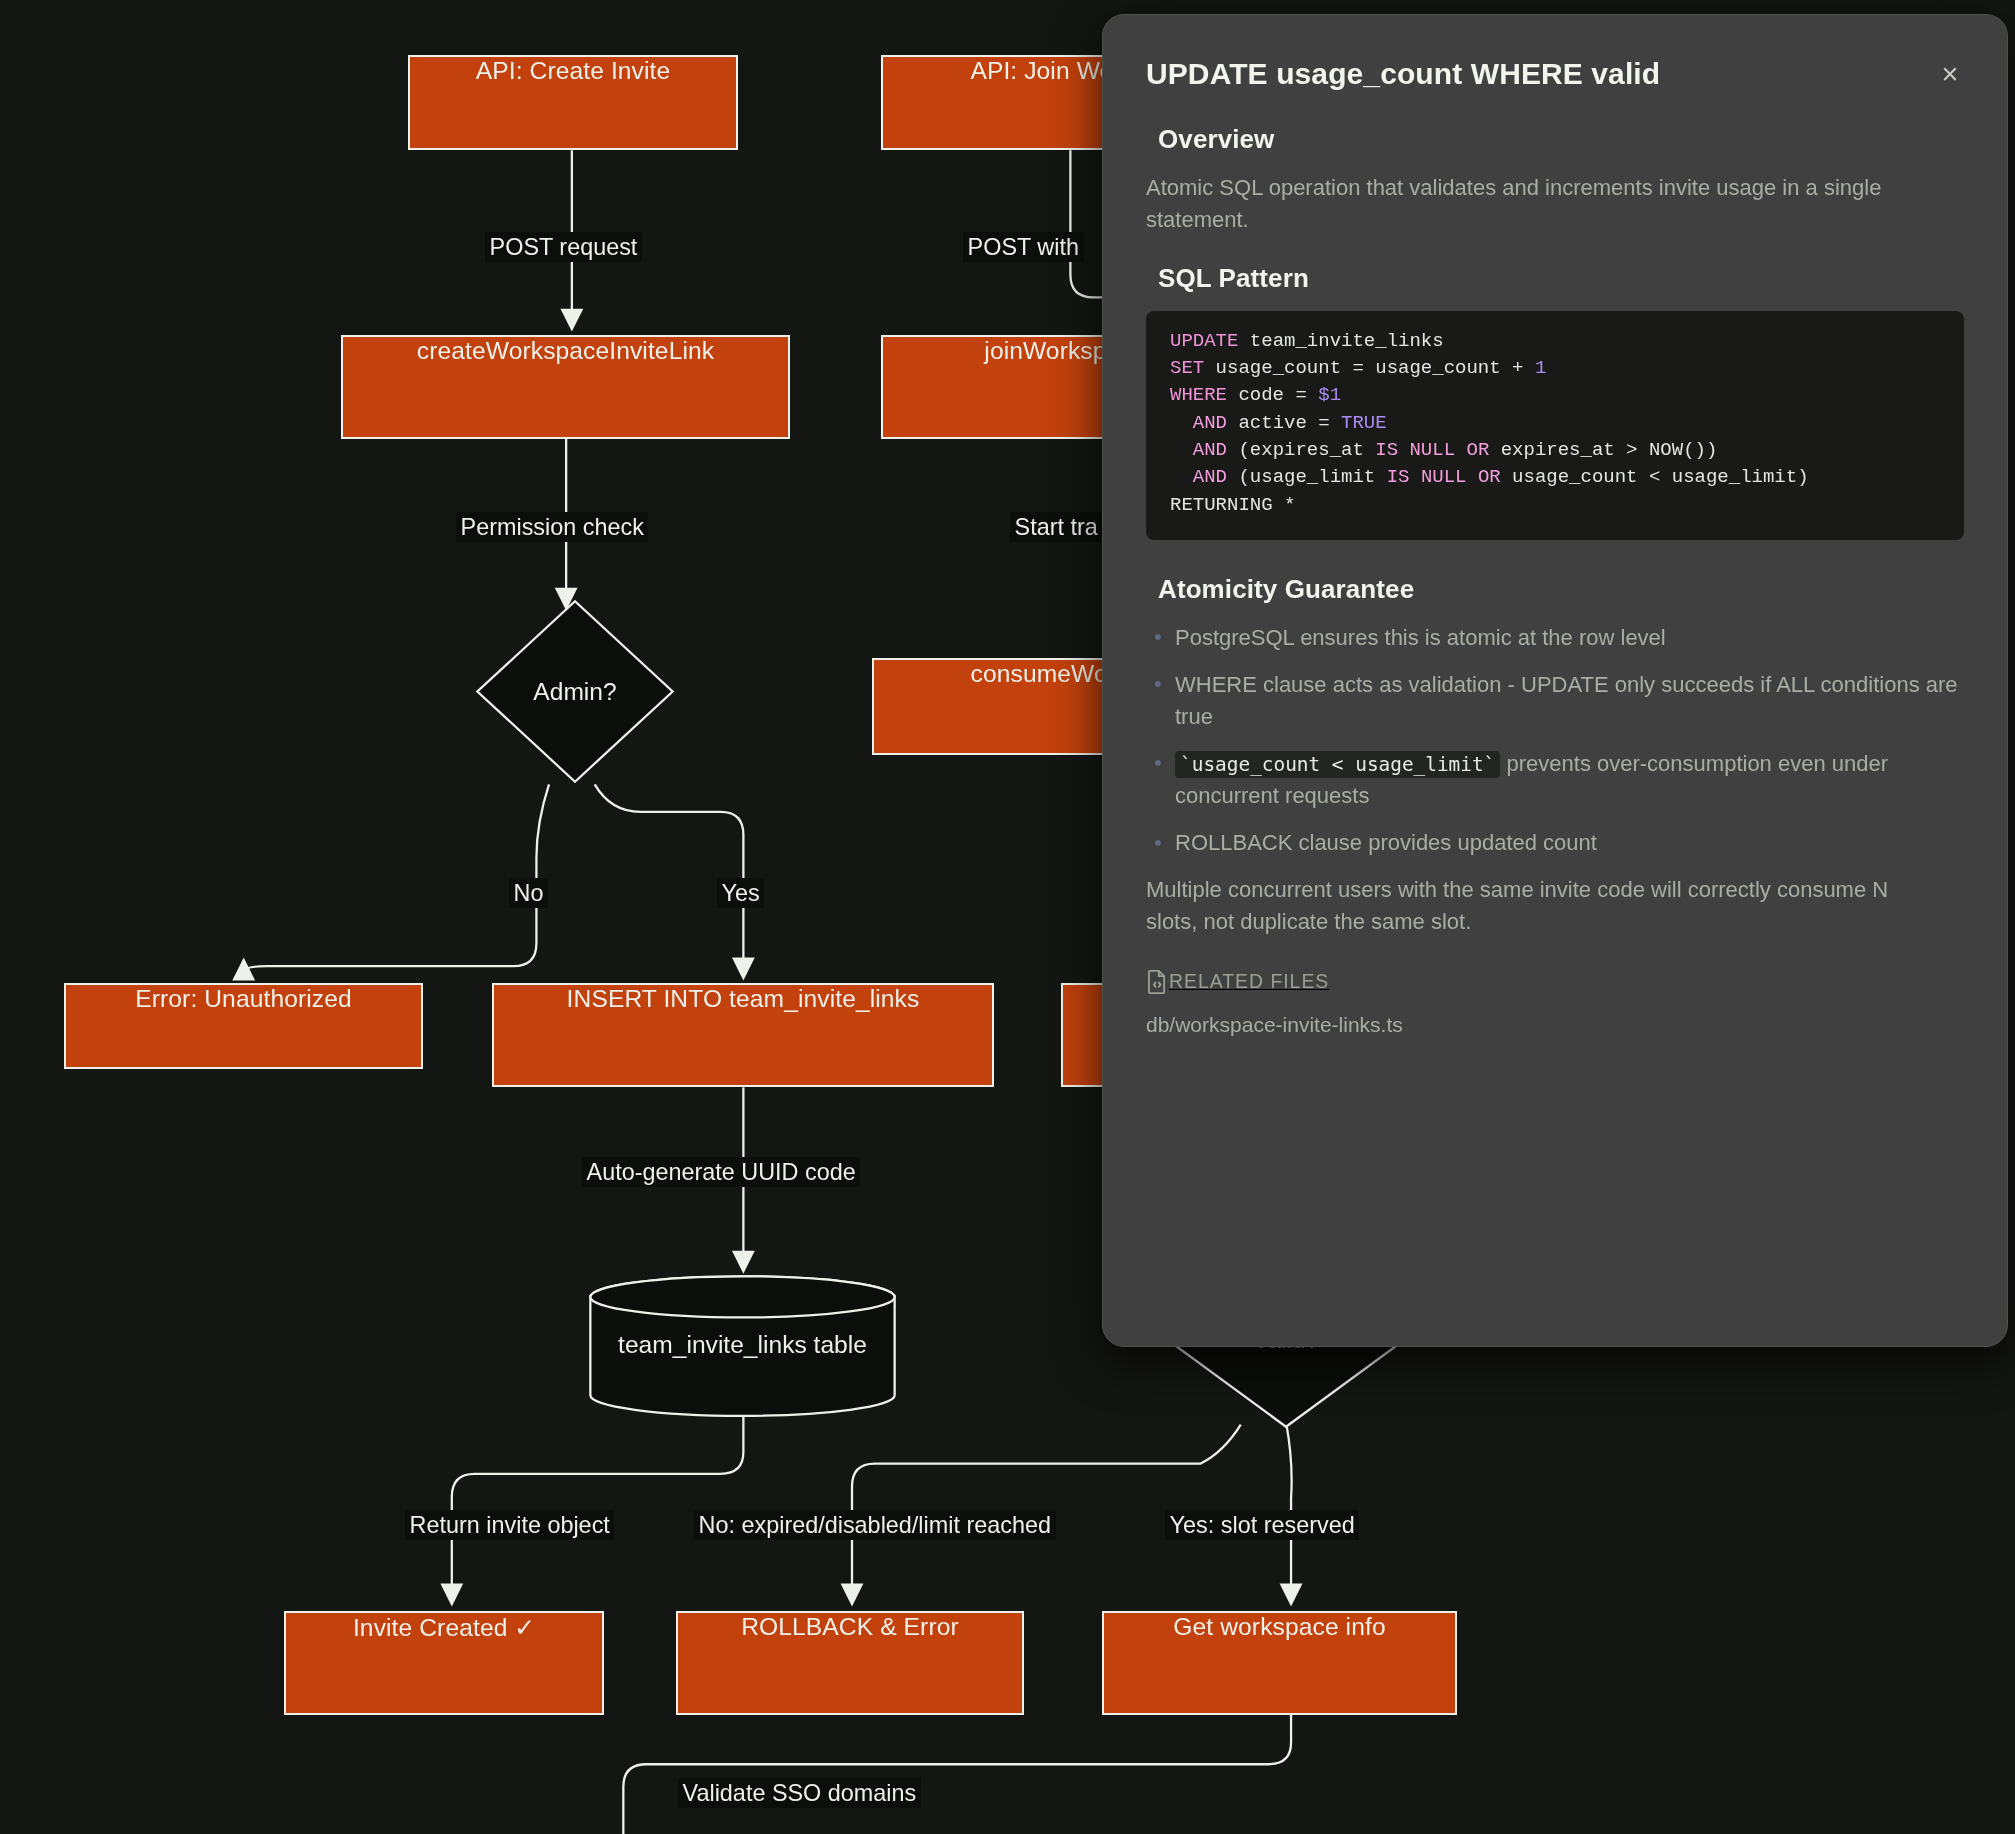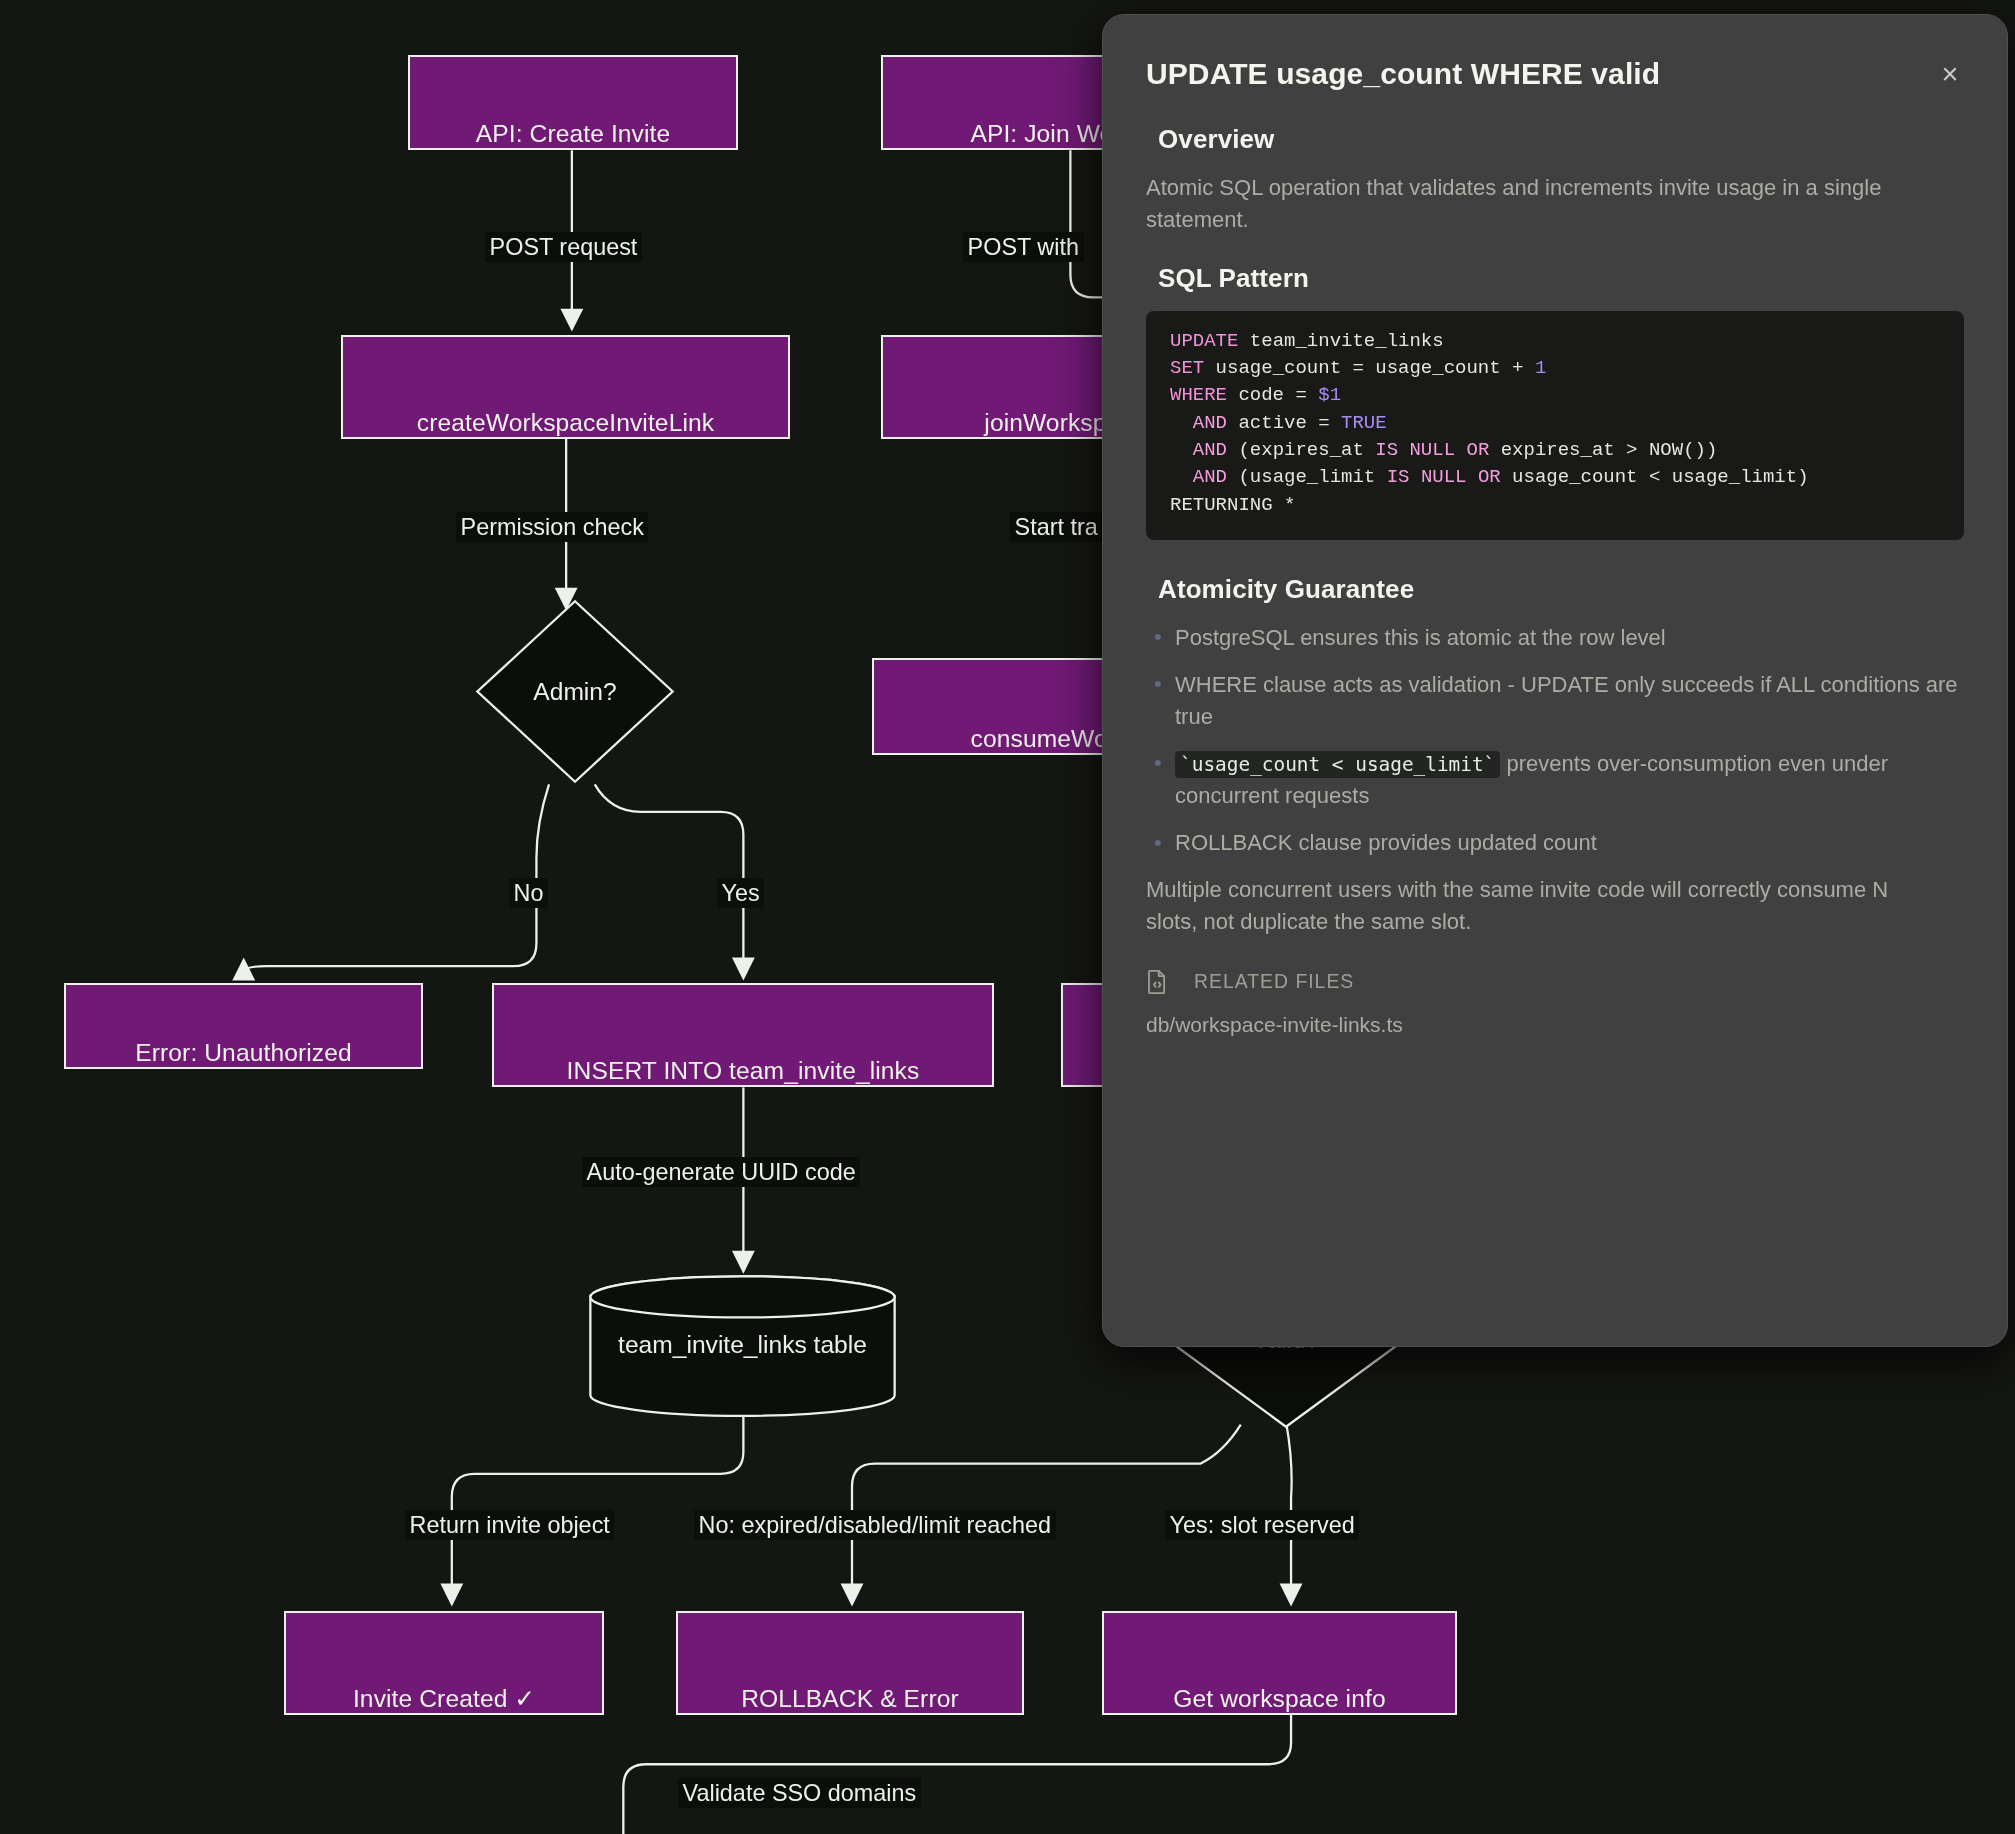--- a/index.html
+++ b/index.html
@@ -20,24 +20,24 @@
   #flow {
     position: absolute;
     inset: 0;
     width: 2015px;
     height: 1834px;
   }
   .node {
     position: absolute;
     box-sizing: border-box;
     border: 2.3px solid #eef1ea;
-    background: #701a75;
+    background: #c2410c;
     color: #eef1ea;
     display: flex;
-    align-items: flex-end;
+    align-items: flex-start;
     justify-content: center;
     font-size: 24.6px;
     letter-spacing: 0.1px;
     white-space: nowrap;
   }
   .diamond-wrap {
     position: absolute;
   }
   .diamond-wrap svg { display:block; }
   .diamond-label {
@@ -164,23 +164,24 @@
     font-family: "DejaVu Sans Mono", "Liberation Mono", monospace;
     background: #232523;
     color: #e8ebe3;
     border-radius: 4px;
     padding: 1.7px 5.1px;
     font-size: 19.4px;
   }
   #related-head {
     display: flex;
     align-items: center;
-    gap: 26px;
+    gap: 1px;
     margin-top: 30px;
     margin-bottom: 19.4px;
+    text-decoration: underline;
   }
   #related-head .label {
     font-size: 19.4px;
     color: #9aa094;
     letter-spacing: 1px;
   }
   #file-icon svg { display:block; }
   .file-row {
     font-size: 21px;
     color: #a9aea4;

